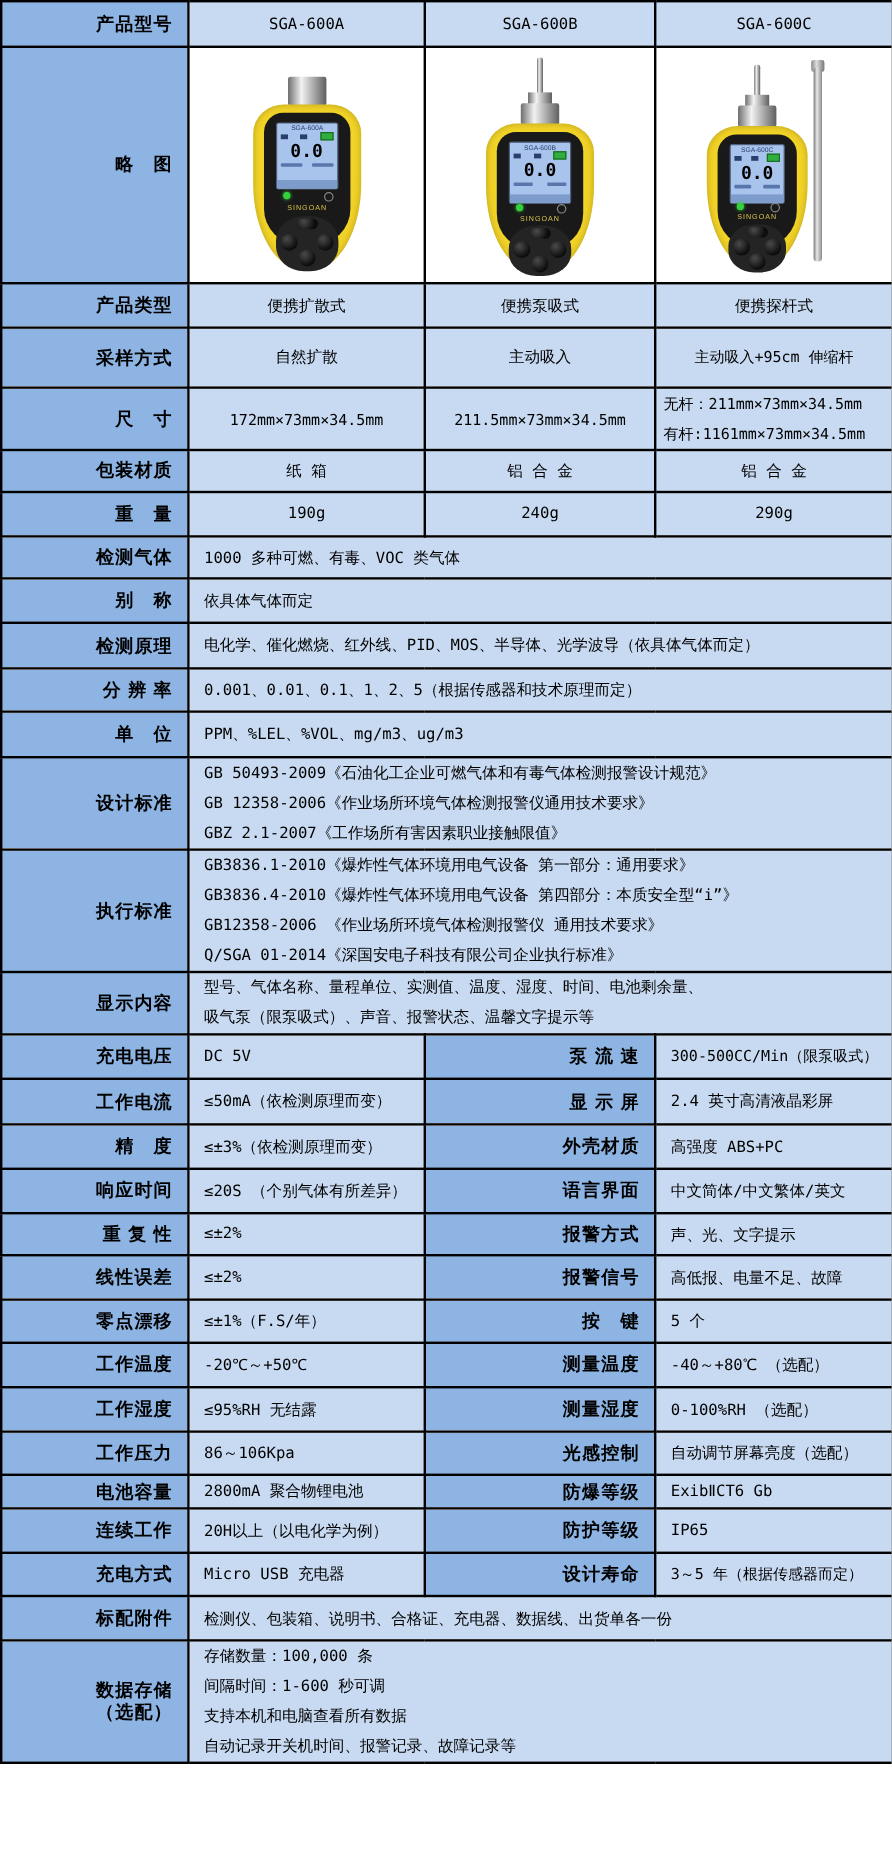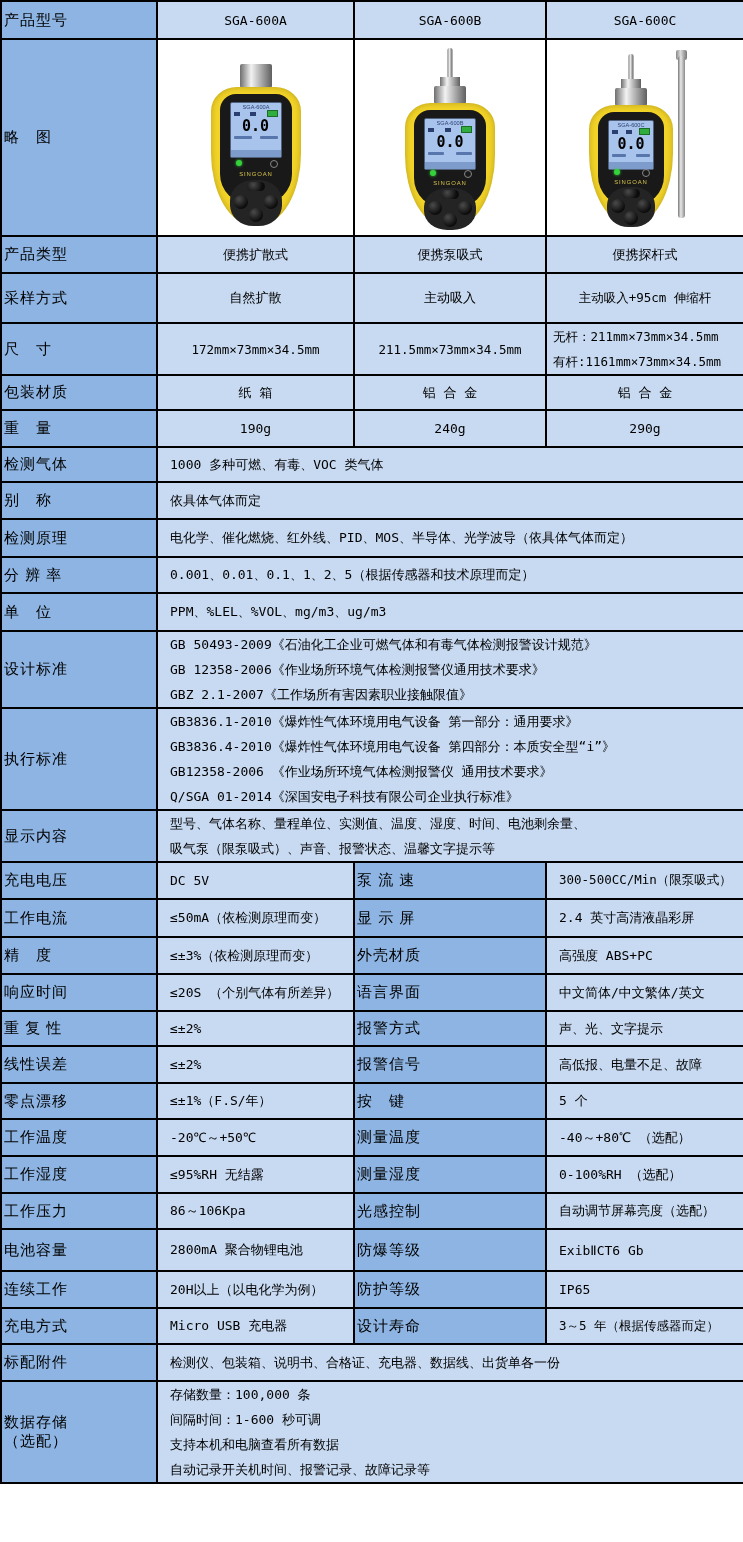--- a/index.html
+++ b/index.html
@@ -1,21 +1,21 @@
 <!DOCTYPE html>
 <html><head>
 <meta charset="utf-8">
 <style>
   html,body{margin:0;padding:0;background:#fff;}
   .sheet{width:743px;box-sizing:border-box;}
   table{border-collapse:collapse;width:743px;table-layout:fixed;
         font-family:"Liberation Sans","DejaVu Sans",sans-serif;}
   th,td{border:2px solid #000;box-sizing:border-box;overflow:hidden;color:#000;}
-  th.lbl{background:#8DB4E2;font-weight:normal;font-size:15px;text-align:left;
-         padding:0 2px;letter-spacing:1px;}
+  th.lbl{background:#8DB4E2;font-weight:bold;font-size:15px;text-align:right;
+         padding:0 12px;letter-spacing:1px;}
   td.val{background:#C8DAF1;font-size:13px;
          font-family:"DejaVu Sans Mono","Liberation Sans",sans-serif;}
   td.c{text-align:center;}
   td.l{text-align:left;padding:0 6px 0 12px;}
   td.img{background:#fff;padding:0;}
   .line{line-height:25px;white-space:nowrap;}
   .nowrap{white-space:nowrap;}
   .dim2 .line{line-height:25px;font-size:12.5px;}
   
   .devwrap{position:relative;height:100%;display:flex;align-items:center;justify-content:center;}
@@ -338,21 +338,21 @@
   <td class="val l nowrap">≤95%RH 无结露</td>
   <th class="lbl">测量湿度</th>
   <td class="val l nowrap">0-100%RH （选配）</td>
 </tr>
 <tr style="height:36px">
   <th class="lbl">工作压力</th>
   <td class="val l nowrap">86～106Kpa</td>
   <th class="lbl">光感控制</th>
   <td class="val l nowrap" style="font-size:13px">自动调节屏幕亮度（选配）</td>
 </tr>
-<tr style="height:42px">
+<tr style="height:28px">
   <th class="lbl">电池容量</th>
   <td class="val l nowrap">2800mA 聚合物锂电池</td>
   <th class="lbl">防爆等级</th>
   <td class="val l nowrap">ExibⅡCT6 Gb</td>
 </tr>
 <tr style="height:37px">
   <th class="lbl">连续工作</th>
   <td class="val l nowrap">20H以上（以电化学为例）</td>
   <th class="lbl">防护等级</th>
   <td class="val l nowrap">IP65</td>

